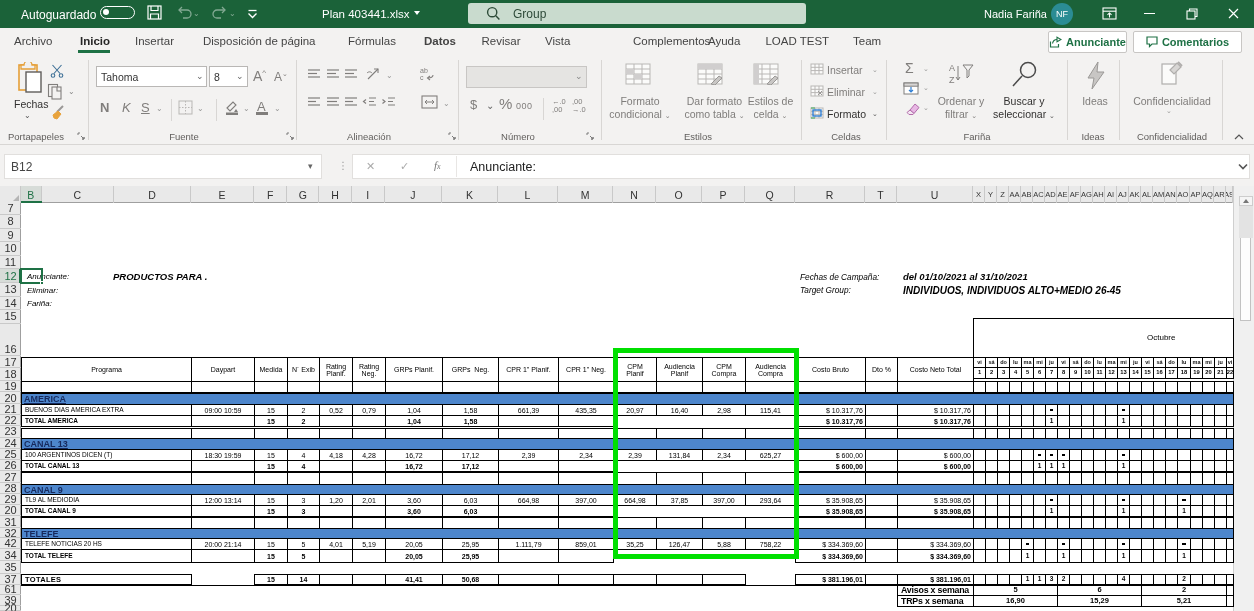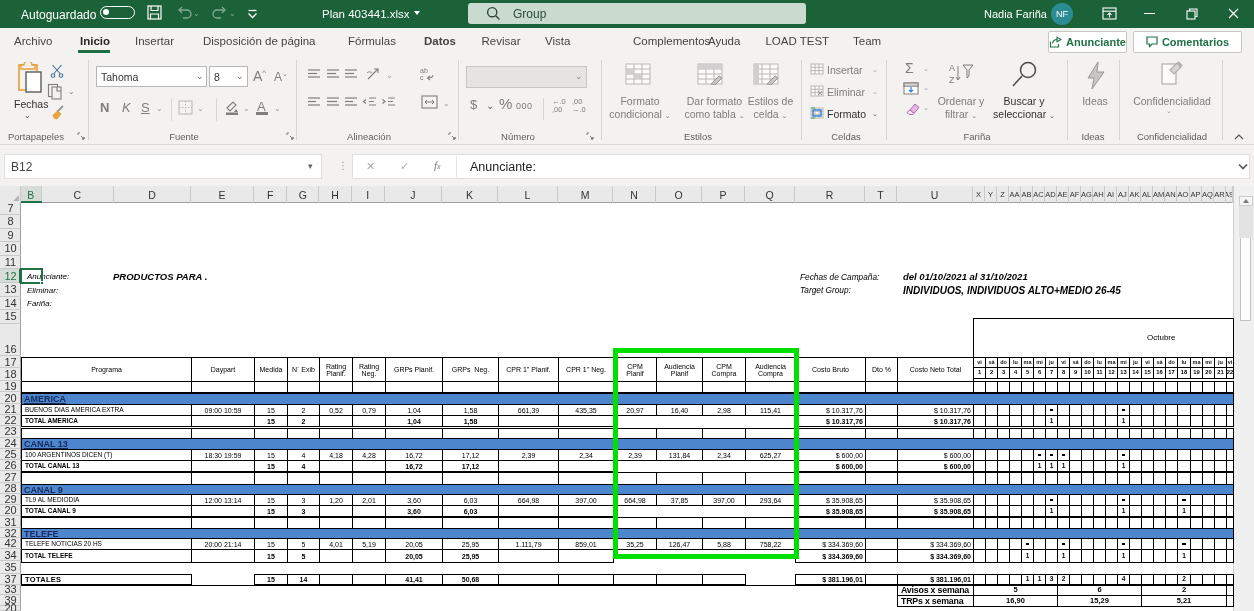--- a/index.html
+++ b/index.html
@@ -397,21 +397,21 @@
 <div class="abs" style="left:0;top:470.9px;width:21px;height:12.6px;background:transparent;color:#333;font-size:11px;display:flex;align-items:center;justify-content:center;border-bottom:1px solid #c9c9c9;box-sizing:border-box">27</div>
 <div class="abs" style="left:0;top:483.5px;width:21px;height:10.4px;background:transparent;color:#333;font-size:11px;display:flex;align-items:center;justify-content:center;border-bottom:1px solid #c9c9c9;box-sizing:border-box">28</div>
 <div class="abs" style="left:0;top:493.9px;width:21px;height:10.9px;background:transparent;color:#333;font-size:11px;display:flex;align-items:center;justify-content:center;border-bottom:1px solid #c9c9c9;box-sizing:border-box">29</div>
 <div class="abs" style="left:0;top:504.8px;width:21px;height:11.0px;background:transparent;color:#333;font-size:11px;display:flex;align-items:center;justify-content:center;border-bottom:1px solid #c9c9c9;box-sizing:border-box">20</div>
 <div class="abs" style="left:0;top:515.8px;width:21px;height:12.6px;background:transparent;color:#333;font-size:11px;display:flex;align-items:center;justify-content:center;border-bottom:1px solid #c9c9c9;box-sizing:border-box">31</div>
 <div class="abs" style="left:0;top:528.4px;width:21px;height:10.0px;background:transparent;color:#333;font-size:11px;display:flex;align-items:center;justify-content:center;border-bottom:1px solid #c9c9c9;box-sizing:border-box">32</div>
 <div class="abs" style="left:0;top:538.4px;width:21px;height:10.8px;background:transparent;color:#333;font-size:11px;display:flex;align-items:center;justify-content:center;border-bottom:1px solid #c9c9c9;box-sizing:border-box">42</div>
 <div class="abs" style="left:0;top:549.2px;width:21px;height:12.3px;background:transparent;color:#333;font-size:11px;display:flex;align-items:center;justify-content:center;border-bottom:1px solid #c9c9c9;box-sizing:border-box">34</div>
 <div class="abs" style="left:0;top:561.5px;width:21px;height:12.0px;background:transparent;color:#333;font-size:11px;display:flex;align-items:center;justify-content:center;border-bottom:1px solid #c9c9c9;box-sizing:border-box">35</div>
 <div class="abs" style="left:0;top:573.5px;width:21px;height:11.0px;background:transparent;color:#333;font-size:11px;display:flex;align-items:center;justify-content:center;border-bottom:1px solid #c9c9c9;box-sizing:border-box">37</div>
-<div class="abs" style="left:0;top:584.5px;width:21px;height:10.5px;background:transparent;color:#333;font-size:11px;display:flex;align-items:center;justify-content:center;border-bottom:1px solid #c9c9c9;box-sizing:border-box">33</div>
+<div class="abs" style="left:0;top:584.5px;width:21px;height:10.5px;background:transparent;color:#333;font-size:11px;display:flex;align-items:center;justify-content:center;border-bottom:1px solid #c9c9c9;box-sizing:border-box">61</div>
 <div class="abs" style="left:0;top:595.0px;width:21px;height:10.5px;background:transparent;color:#333;font-size:11px;display:flex;align-items:center;justify-content:center;border-bottom:1px solid #c9c9c9;box-sizing:border-box">39</div>
 <div class="abs" style="left:0;top:605.5px;width:21px;height:5.5px;background:transparent;color:#333;font-size:11px;display:flex;align-items:center;justify-content:center;border-bottom:1px solid #c9c9c9;box-sizing:border-box">20</div>
 <div class="abs" style="left:19px;top:269.4px;width:2px;height:13.6px;background:#1e7145"></div>
 <div class="abs" style="left:1233px;top:186px;width:21px;height:425px;background:#f0f0f0;border-left:1px solid #cfcfcf"></div>
 <div class="abs" style="left:1239px;top:196px;width:14px;height:10px;background:#f5f5f5;border:1px solid #cdcdcd;display:flex;align-items:center;justify-content:center">
     <div style="width:0;height:0;border-left:3.5px solid transparent;border-right:3.5px solid transparent;border-bottom:4.5px solid #777"></div>
   </div>
 <div class="abs" style="left:1239.5px;top:222px;width:11.5px;height:99px;background:#fdfdfd;border:1px solid #c2c2c2"></div>
 <div class="abs" style="left:1239px;top:206px;width:14px;height:32px;background:#e3e3e3"></div>
 <div class="abs" style="left:27px;top:271.5px;font-size:8px;font-style:italic">Anunciante:</div>

